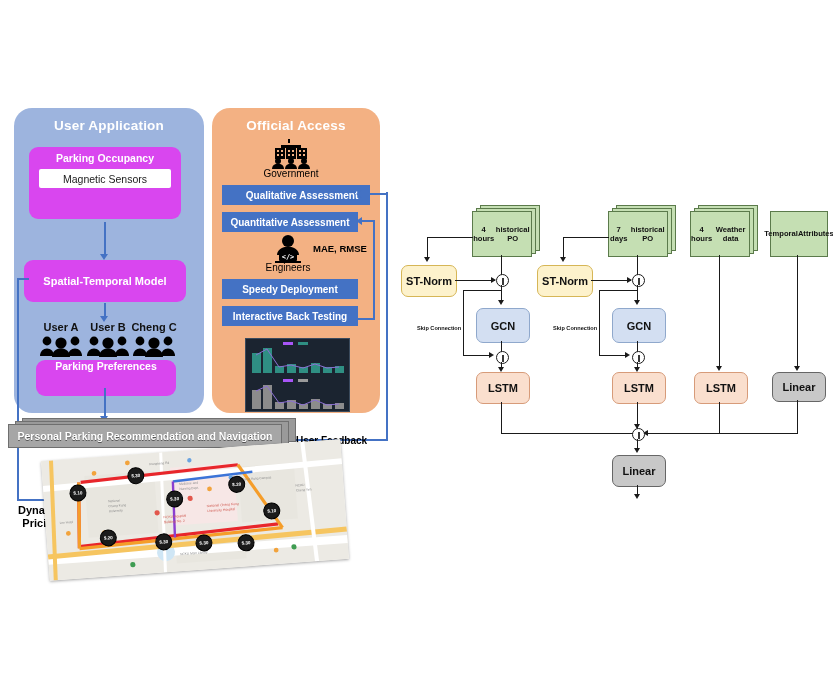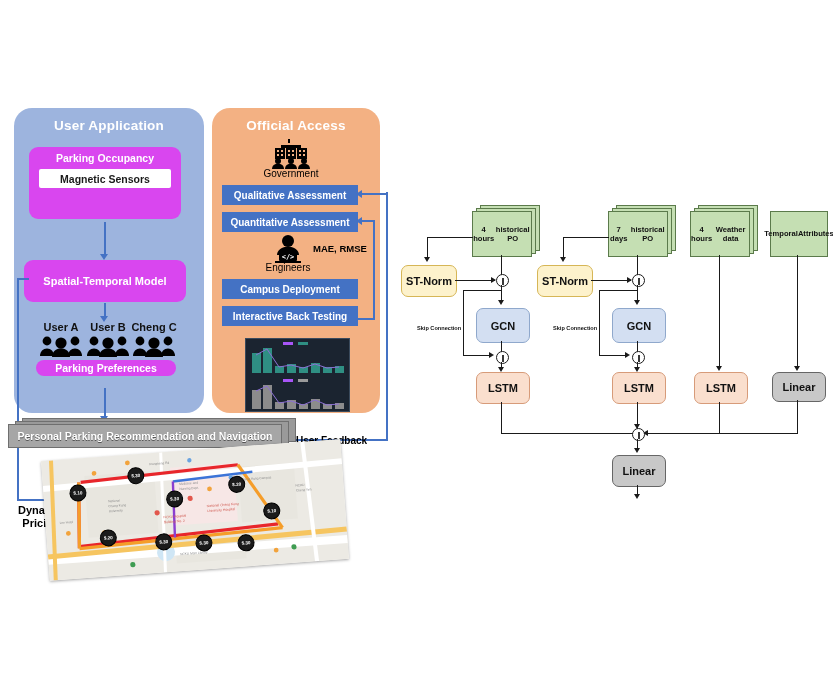--- a/index.html
+++ b/index.html
@@ -8,21 +8,21 @@
   .abs{position:absolute;}
   
   #left-panel{left:14px;top:108px;width:190px;height:305px;background:#9db4de;
     border-radius:18px;}
   #right-panel{left:212px;top:108px;width:168px;height:305px;background:#f3b183;
     border-radius:18px;}
   .panel-title{position:absolute;top:10px;left:0;width:100%;text-align:center;
     color:#ffffff;font-weight:bold;font-size:13.5px;letter-spacing:.2px;}
   .dark-card{background:#d946ef;border-radius:9px;}
   .white-chip{background:#ffffff;border-radius:2px;display:flex;align-items:center;
-    justify-content:center;font-size:10.5px;font-weight:bold;color:#1b1b1b;}
+    justify-content:center;font-size:10.5px;font-weight:normal;color:#1b1b1b;}
   .dark-label{color:#ffffff;font-weight:bold;font-size:10.5px;text-align:center;}
   .blue-bar{background:#4472c4;color:#ffffff;font-weight:bold;font-size:10px;
     display:flex;align-items:center;justify-content:center;}
   .arrow-v{position:absolute;background:#4472c4;width:2px;}
   .arrow-head-d{position:absolute;width:0;height:0;border-left:4px solid transparent;
     border-right:4px solid transparent;border-top:6px solid #4472c4;}
   .arrow-head-r{position:absolute;width:0;height:0;border-top:4px solid transparent;
     border-bottom:4px solid transparent;border-left:6px solid #4472c4;}
   .arrow-head-l{position:absolute;width:0;height:0;border-top:4px solid transparent;
     border-bottom:4px solid transparent;border-right:6px solid #4472c4;}
@@ -114,21 +114,21 @@
 </svg>
 <svg class="abs" style="left:132px;top:335px;" width="44" height="22" viewBox="0 0 44 22">
   <circle cx="8" cy="6" r="4.4" fill="#000"></circle>
     <circle cx="36" cy="6" r="4.4" fill="#000"></circle>
   <path d="M1 21c0-4.4 3.1-7.4 7-7.4s7 3 7 7.4z" fill="#000"></path>
   <path d="M29 21c0-4.4 3.1-7.4 7-7.4s7 3 7 7.4z" fill="#000"></path>
   <circle cx="22" cy="8" r="5.6" fill="#000"></circle>
   <path d="M13 22c0-5.2 4-8.8 9-8.8s9 3.6 9 8.8z" fill="#000"></path>
 </svg>
 
-<div class="abs dark-card" style="left:36px;top:360px;width:140px;height:16px;display:flex;align-items:center;justify-content:center;">
+<div class="abs dark-card" style="left:36px;top:360px;width:140px;height:36px;display:flex;justify-content:center;">
   <div class="dark-label">Parking Preferences</div>
 </div>
 
 <div class="arrow-v" style="left:104px;top:388px;height:30px;"></div>
 <div class="arrow-head-d" style="left:100px;top:416px;"></div>
 
 <svg class="abs" style="left:266px;top:139px;" width="50" height="30" viewBox="0 0 50 30">
   <rect x="22" y="0" width="2" height="4" fill="#000"></rect>
   <path d="M15 6h20v3H15z" fill="#000"></path>
   <rect x="9" y="9" width="10" height="11" fill="#000"></rect>
@@ -148,34 +148,34 @@
     <rect x="37" y="15" width="2" height="2" fill="#f3b183"></rect>
   <circle cx="12" cy="22" r="3" fill="#000"></circle>
     <circle cx="25" cy="22" r="3" fill="#000"></circle>
     <circle cx="38" cy="22" r="3" fill="#000"></circle>
   <path d="M6 30c0-3.4 2.7-5.6 6-5.6s6 2.2 6 5.6z" fill="#000"></path>
   <path d="M19 30c0-3.4 2.7-5.6 6-5.6s6 2.2 6 5.6z" fill="#000"></path>
   <path d="M32 30c0-3.4 2.7-5.6 6-5.6s6 2.2 6 5.6z" fill="#000"></path>
 </svg>
 <div class="abs small-cap" style="left:241px;top:168px;width:100px;text-align:center;">Government</div>
 
-<div class="abs blue-bar" style="left:222px;top:185px;width:136px;height:20px;">Qualitative Assessment</div>
+<div class="abs blue-bar" style="left:222px;top:185px;width:136px;height:20px;padding-left:12px;">Qualitative Assessment</div>
 <div class="abs blue-bar" style="left:222px;top:212px;width:136px;height:20px;">Quantitative Assessment</div>
 
 <svg class="abs" style="left:272px;top:235px;" width="32" height="28" viewBox="0 0 32 28">
   <circle cx="16" cy="6" r="6" fill="#000"></circle>
   <path d="M5 20c0-5 5-8.6 11-8.6S27 15 27 20z" fill="#000"></path>
   <rect x="7" y="17" width="18" height="9" rx="1" fill="#000"></rect>
   <text x="16" y="24" font-size="7" fill="#ffffff" text-anchor="middle" font-family="DejaVu Sans Mono, monospace" font-weight="bold">&lt;/&gt;</text>
   <rect x="3" y="26" width="26" height="2" fill="#000"></rect>
 </svg>
 <div class="abs small-cap" style="left:238px;top:262px;width:100px;text-align:center;">Engineers</div>
 <div class="abs" style="left:313px;top:243px;font-size:9.5px;font-weight:bold;color:#000;">MAE, RMSE</div>
 
-<div class="abs blue-bar" style="left:222px;top:279px;width:136px;height:20px;">Campus Deployment</div>
+<div class="abs blue-bar" style="left:222px;top:279px;width:136px;height:20px;">Speedy Deployment</div>
 <div class="abs blue-bar" style="left:222px;top:306px;width:136px;height:20px;">Interactive Back Testing</div>
 
 <div class="abs" style="left:245px;top:338px;width:103px;height:72px;background:#1b2430;border:1px solid #3a4a5c;">
   <svg width="103" height="72" viewBox="0 0 103 72">
     <rect x="0" y="0" width="103" height="72" fill="#1b2430"></rect>
     <rect x="37" y="3" width="10" height="3" fill="#a855f7"></rect>
       <rect x="52" y="3" width="10" height="3" fill="#2f8f83"></rect>
     <rect x="6" y="14" width="9" height="20" fill="#2f8f83"></rect>
     <rect x="17" y="9" width="9" height="25" fill="#2f8f83"></rect>
     <rect x="29" y="27" width="9" height="7" fill="#2f8f83"></rect>

